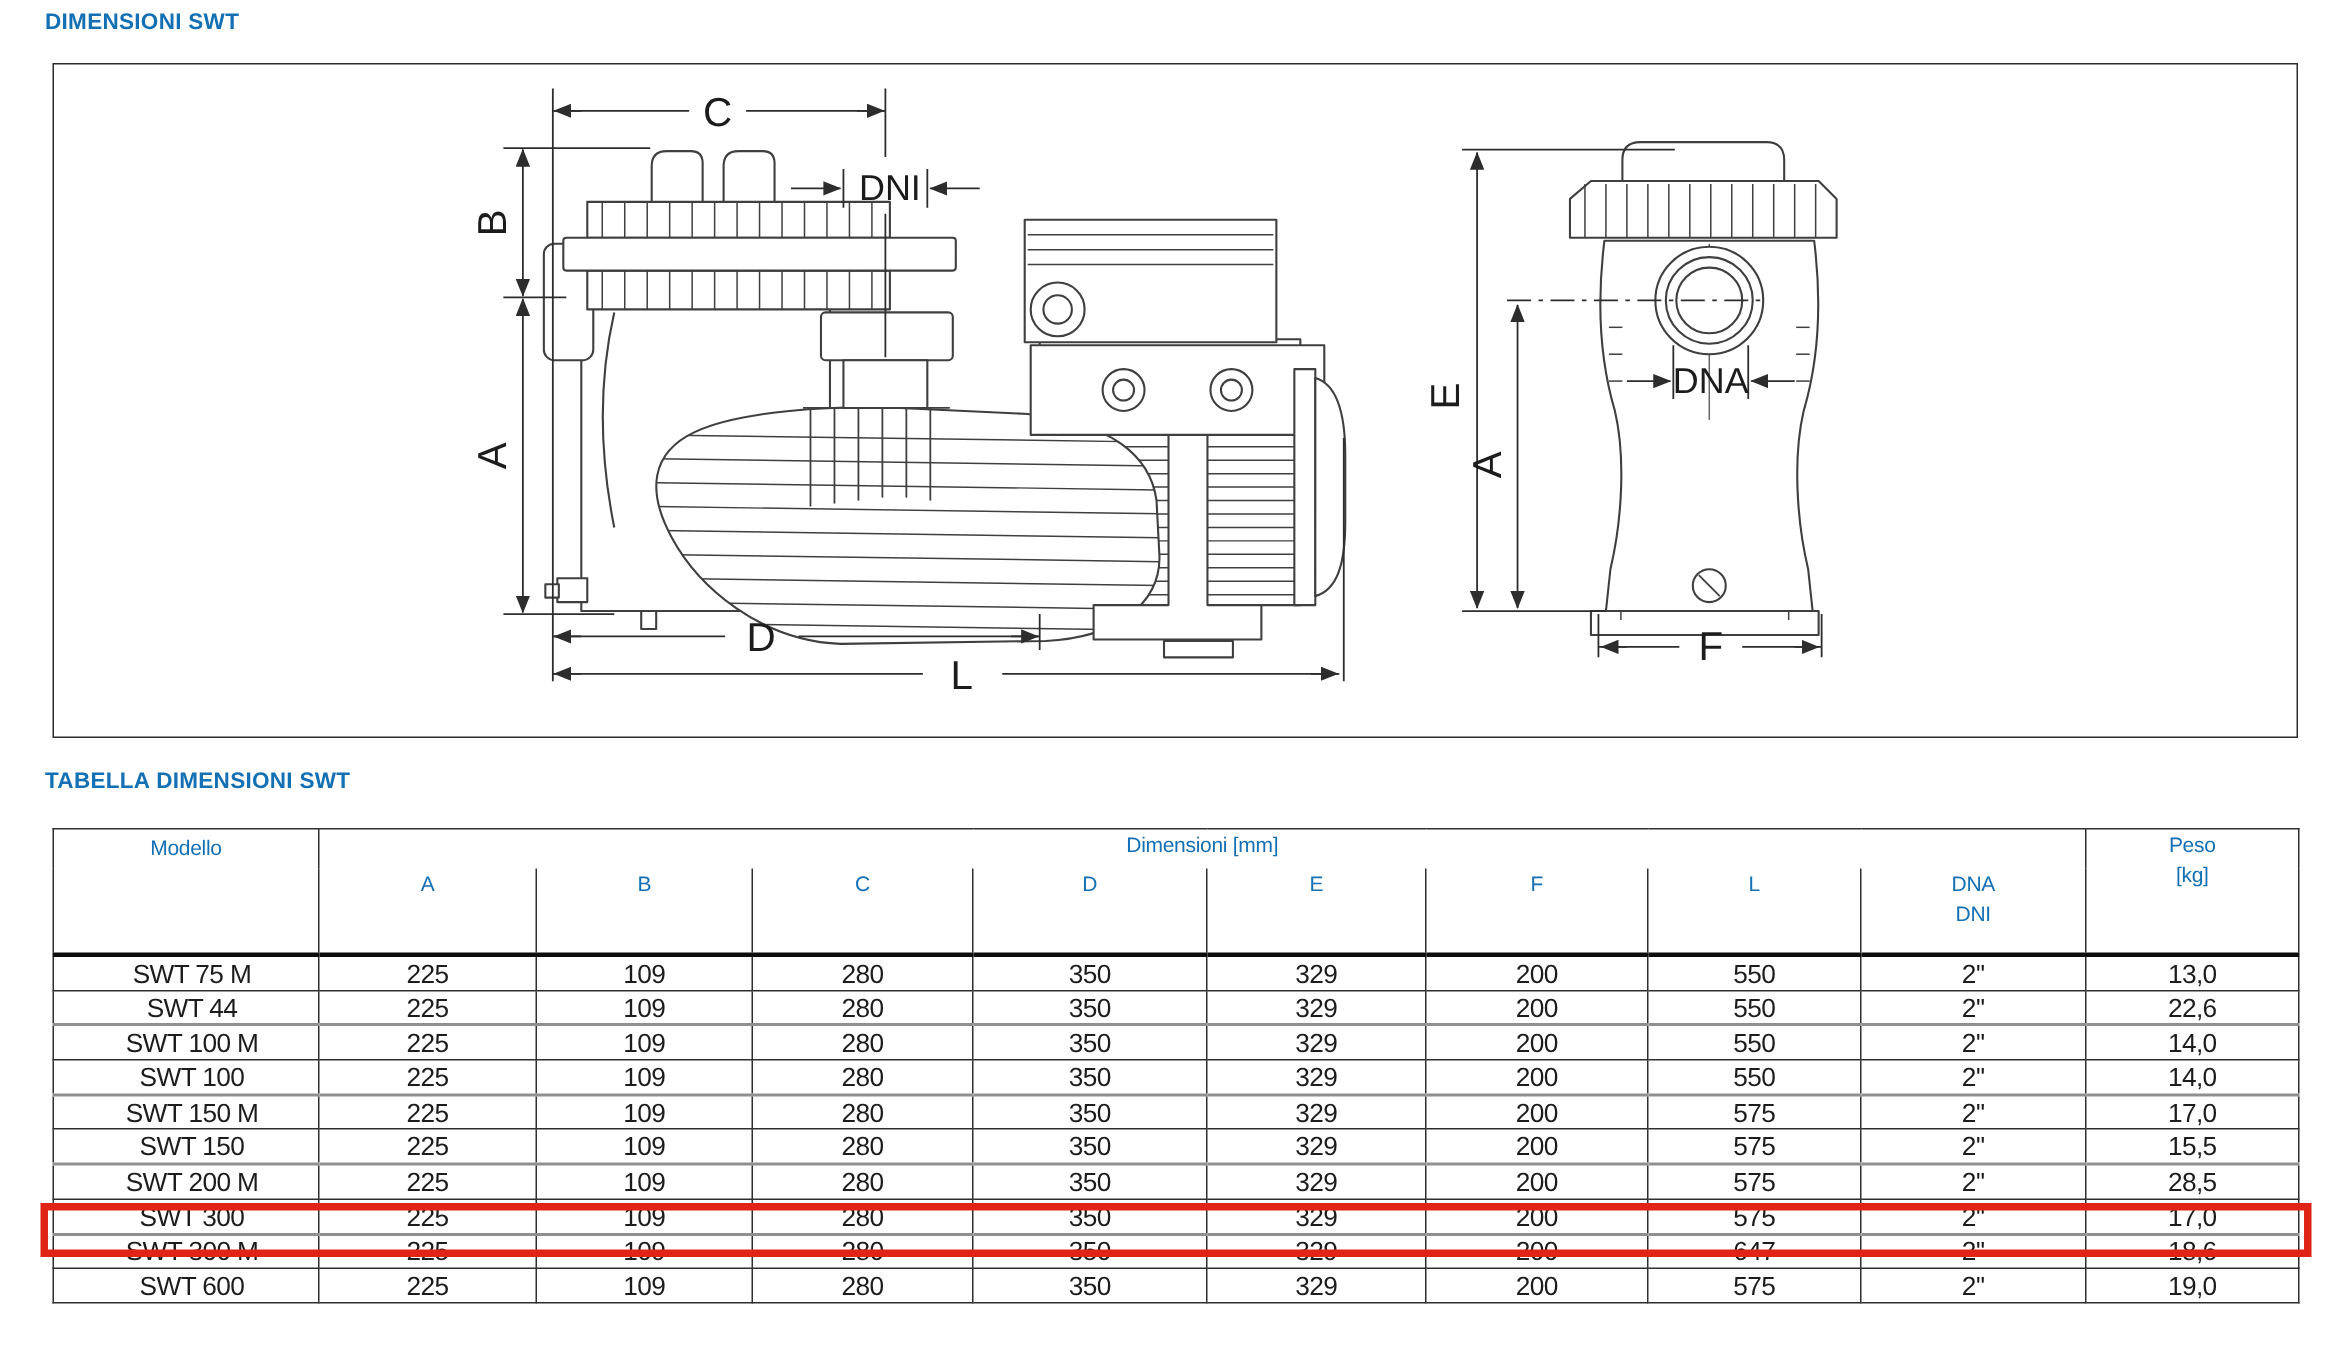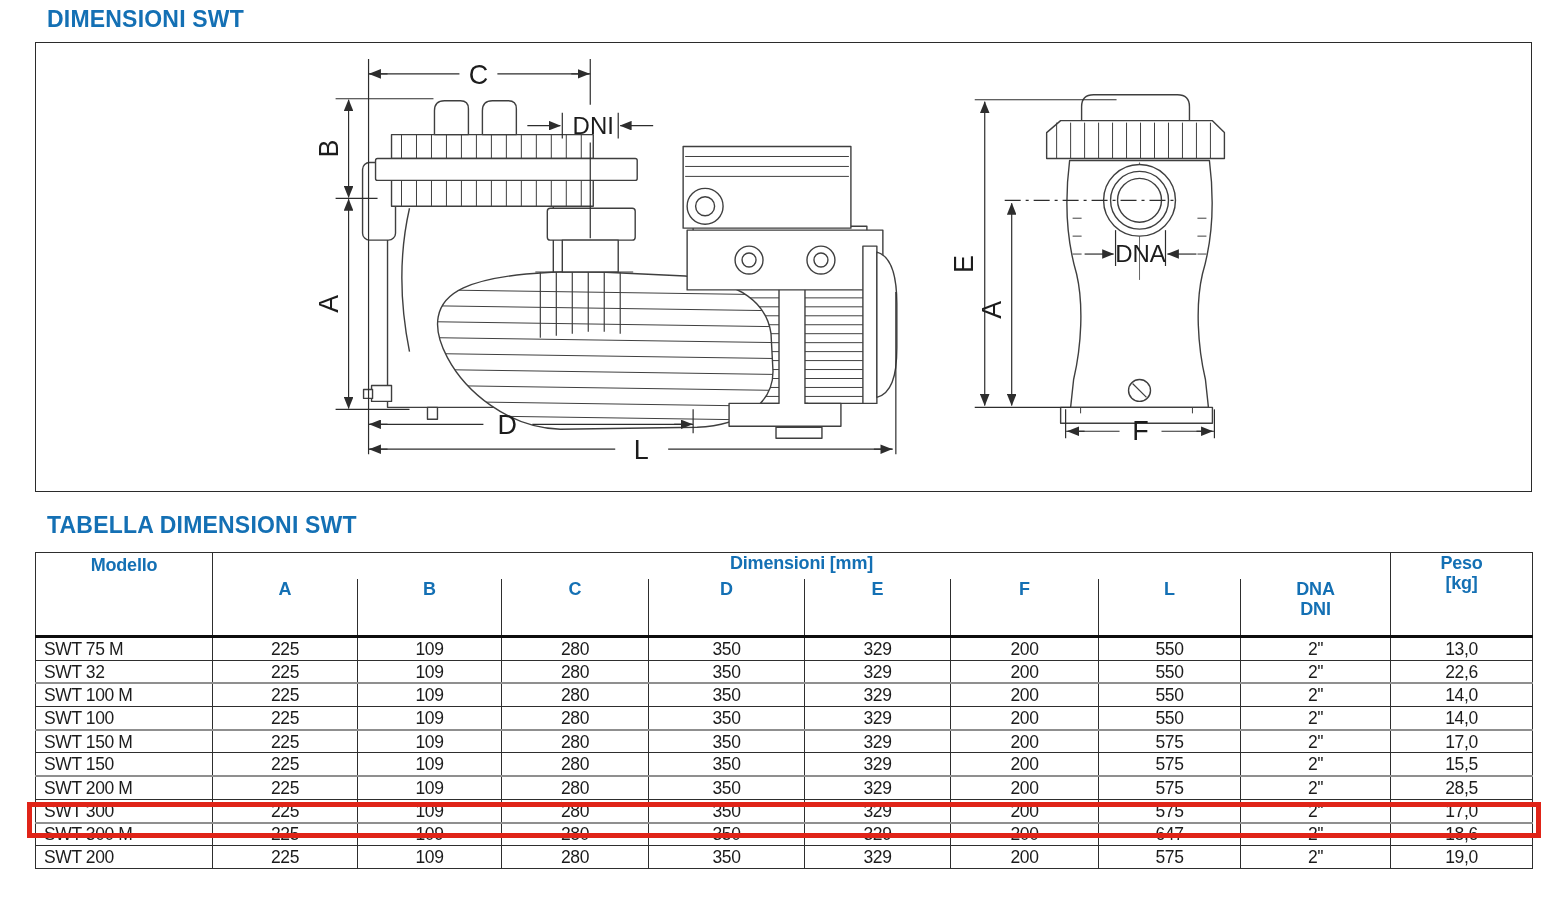--- a/index.html
+++ b/index.html
@@ -1,39 +1,39 @@
 <!DOCTYPE html>
 <html style="--accent: #1470b4; --hl: #e02418;"><head>
 <meta charset="utf-8">
 <style>
   :root{ --accent:#1470b4; --hl:#e02418; }
   html,body{margin:0;padding:0;background:#fff;}
   body{width:1568px;height:908px;position:relative;overflow:hidden;
        font-family:"Liberation Sans","DejaVu Sans",sans-serif;color:#1c1c1c;}
-  .page-title{position:absolute;left:47px;font-weight:bold;font-size:23px;
+  .page-title{position:absolute;left:30px;font-weight:bold;font-size:15px;
        color:var(--accent);letter-spacing:0.2px;}
   #title1{top:6px;}
   #title2{top:512px;}
   .figure-box{position:absolute;left:35px;top:42px;width:1497px;height:450px;
        border:1.5px solid #2b2b2b;box-sizing:border-box;}
   .figure-box svg{position:absolute;left:0;top:0;width:100%;height:100%;}
 
   .dim-table{position:absolute;left:35px;top:552px;width:1497px;
        border-collapse:collapse;table-layout:fixed;}
   .dim-table th,.dim-table td{border:1px solid #2e2e2e;padding:0;overflow:hidden;}
-  .dim-table thead th{color:var(--accent);font-size:18px;font-weight:bold;
+  .dim-table thead th{color:var(--accent);font-size:14px;font-weight:normal;
        vertical-align:top;letter-spacing:-0.2px;line-height:20px;}
   th.span-dim{height:26px;border-bottom:none;}
   tr.subhead th{border-top:none;height:56px;}
   th.modello-h{vertical-align:top;padding-top:2px;}
   thead tr.subhead th{border-bottom:3px solid #0d0d0d;}
   th.peso-h,th.modello-h{border-bottom:3px solid #0d0d0d;}
   .dim-table tbody td{height:21.7px;font-size:17.5px;line-height:20px;
        text-align:center;letter-spacing:-0.4px;}
-  .dim-table tbody td.model{text-align:left;padding-left:8px;}
+  .dim-table tbody td.model{text-align:center;padding-left:8px;}
   .dim-table tbody tr.group-start td{border-top:2.5px solid #8f8f8f;}
   #hl-box{position:absolute;left:27px;top:802px;width:1514px;height:36px;
        box-sizing:border-box;border:5px solid var(--hl);pointer-events:none;z-index:5;}
 </style>
 </head>
 <body>
 
 <div class="page-title" id="title1">DIMENSIONI SWT</div>
 
 <div class="figure-box">
@@ -303,21 +303,21 @@
         <td>109</td>
         <td>280</td>
         <td>350</td>
         <td>329</td>
         <td>200</td>
         <td>550</td>
         <td>2''</td>
         <td>13,0</td>
       </tr>
       <tr>
-        <td class="model">SWT 32</td>
+        <td class="model">SWT 44</td>
         <td>225</td>
         <td>109</td>
         <td>280</td>
         <td>350</td>
         <td>329</td>
         <td>200</td>
         <td>550</td>
         <td>2''</td>
         <td>22,6</td>
       </tr>
@@ -399,21 +399,21 @@
         <td>109</td>
         <td>280</td>
         <td>350</td>
         <td>329</td>
         <td>200</td>
         <td>647</td>
         <td>2''</td>
         <td>18,6</td>
       </tr>
       <tr>
-        <td class="model">SWT 200</td>
+        <td class="model">SWT 600</td>
         <td>225</td>
         <td>109</td>
         <td>280</td>
         <td>350</td>
         <td>329</td>
         <td>200</td>
         <td>575</td>
         <td>2''</td>
         <td>19,0</td>
       </tr>

